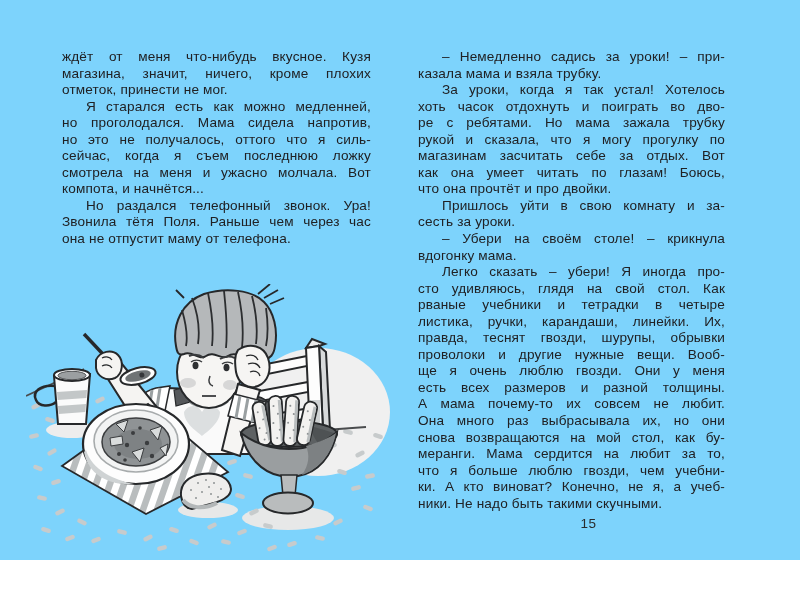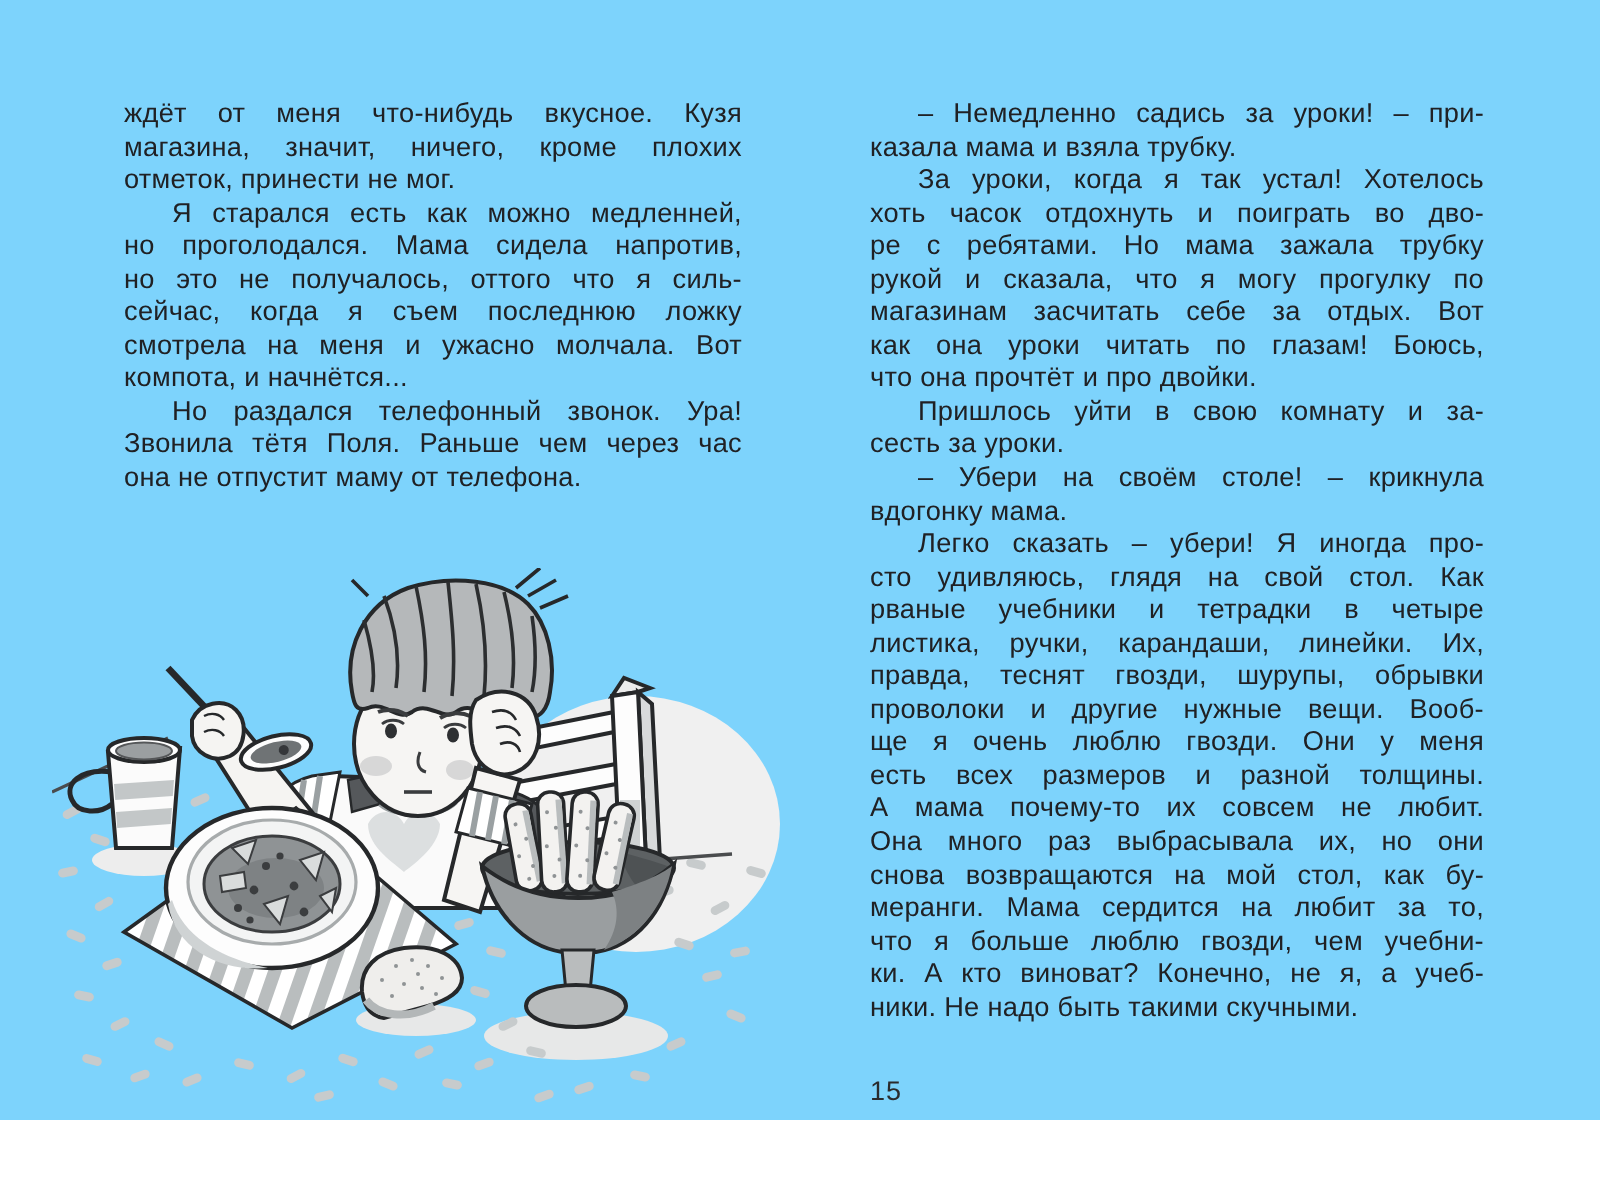--- a/index.html
+++ b/index.html
@@ -5,27 +5,27 @@
   html,body { margin:0; padding:0; background:#ffffff; }
   .spread {
     position:relative; width:800px; height:560px; background:#7dd3fc;
     overflow:hidden; font-family:"Liberation Sans", sans-serif;
   }
   .page-text {
     position:absolute; top:49px; color:#202124;
     font-size:13.6px; line-height:16.55px; letter-spacing:0.15px;
   }
   #left-page-text  { left:62px;  width:309px; }
-  #right-page-text { left:435px; width:307px; }
+  #right-page-text { left:418px; width:307px; }
   .line { text-align:justify; text-align-last:justify; }
   .line.last   { text-align-last:left; }
   .line.indent { text-indent:24px; }
   .page-number {
-    position:absolute; top:538px; left:435px; width:307px;
-    font-size:13.5px; color:#2a2b2d; letter-spacing:0.5px;
+    position:absolute; top:516px; left:435px; width:307px;
+    text-align:center; font-size:13.5px; color:#2a2b2d; letter-spacing:0.5px;
   }
   .illustration { position:absolute; left:26px; top:284px; width:368px; height:284px; }
   .illustration svg { display:block; }
 </style>
 </head>
 <body>
 
 <div class="spread">
 
   <div class="page-text" id="left-page-text">
@@ -311,21 +311,21 @@
   </div>
 
   <div class="page-text" id="right-page-text">
       <div class="line indent">– Немедленно садись за уроки! – при-</div>
       <div class="line last">казала мама и взяла трубку.</div>
       <div class="line indent">За уроки, когда я так устал! Хотелось</div>
       <div class="line">хоть часок отдохнуть и поиграть во дво-</div>
       <div class="line">ре с ребятами. Но мама зажала трубку</div>
       <div class="line">рукой и сказала, что я могу прогулку по</div>
       <div class="line">магазинам засчитать себе за отдых. Вот</div>
-      <div class="line">как она уроки читать по глазам! Боюсь,</div>
+      <div class="line">как она умеет читать по глазам! Боюсь,</div>
       <div class="line last">что она прочтёт и про двойки.</div>
       <div class="line indent">Пришлось уйти в свою комнату и за-</div>
       <div class="line last">сесть за уроки.</div>
       <div class="line indent">– Убери на своём столе! – крикнула</div>
       <div class="line last">вдогонку мама.</div>
       <div class="line indent">Легко сказать – убери! Я иногда про-</div>
       <div class="line">сто удивляюсь, глядя на свой стол. Как</div>
       <div class="line">рваные учебники и тетрадки в четыре</div>
       <div class="line">листика, ручки, карандаши, линейки. Их,</div>
       <div class="line">правда, теснят гвозди, шурупы, обрывки</div>

